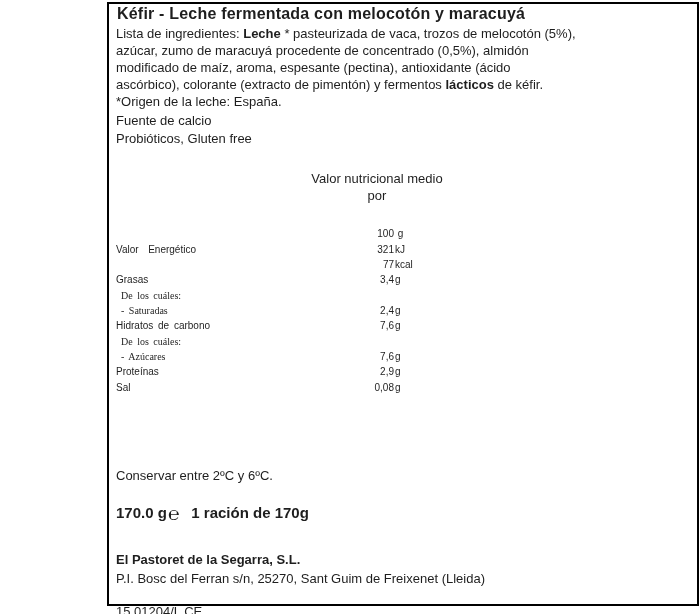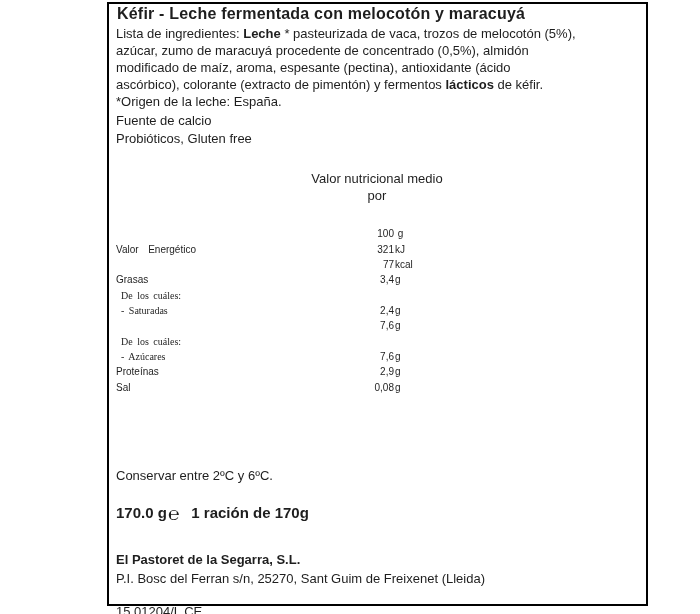--- a/index.html
+++ b/index.html
@@ -12,21 +12,21 @@
     height: 614px;
     position: relative;
     font-family: "Liberation Sans", sans-serif;
     color: #1e1e1e;
     -webkit-font-smoothing: antialiased;
   }
   .label-box {
     position: absolute;
     left: 107px;
     top: 2px;
-    width: 541px;
+    width: 592px;
     height: 604px;
     border: 2px solid #000000;
     box-sizing: border-box;
     background: #ffffff;
   }
   .label-box > div { position: absolute; }
 
   .title {
     left: 8px;
     top: 1px;
@@ -147,20 +147,21 @@
     <span class="nut-label">De los cuáles:</span>
     <span class="nut-num"></span>
     <span class="nut-unit"></span>
   </div>
   <div class="nut-row indent" style="top:301px">
     <span class="nut-label">- Saturadas</span>
     <span class="nut-num">2,4</span>
     <span class="nut-unit">g</span>
   </div>
   <div class="nut-row" style="top:316px">
+    <span class="nut-label">Hidratos de carbono</span>
     <span class="nut-num">7,6</span>
     <span class="nut-unit">g</span>
   </div>
   <div class="nut-row indent" style="top:332px">
     <span class="nut-label">De los cuáles:</span>
     <span class="nut-num"></span>
     <span class="nut-unit"></span>
   </div>
   <div class="nut-row indent" style="top:347px">
     <span class="nut-label">- Azúcares</span>

